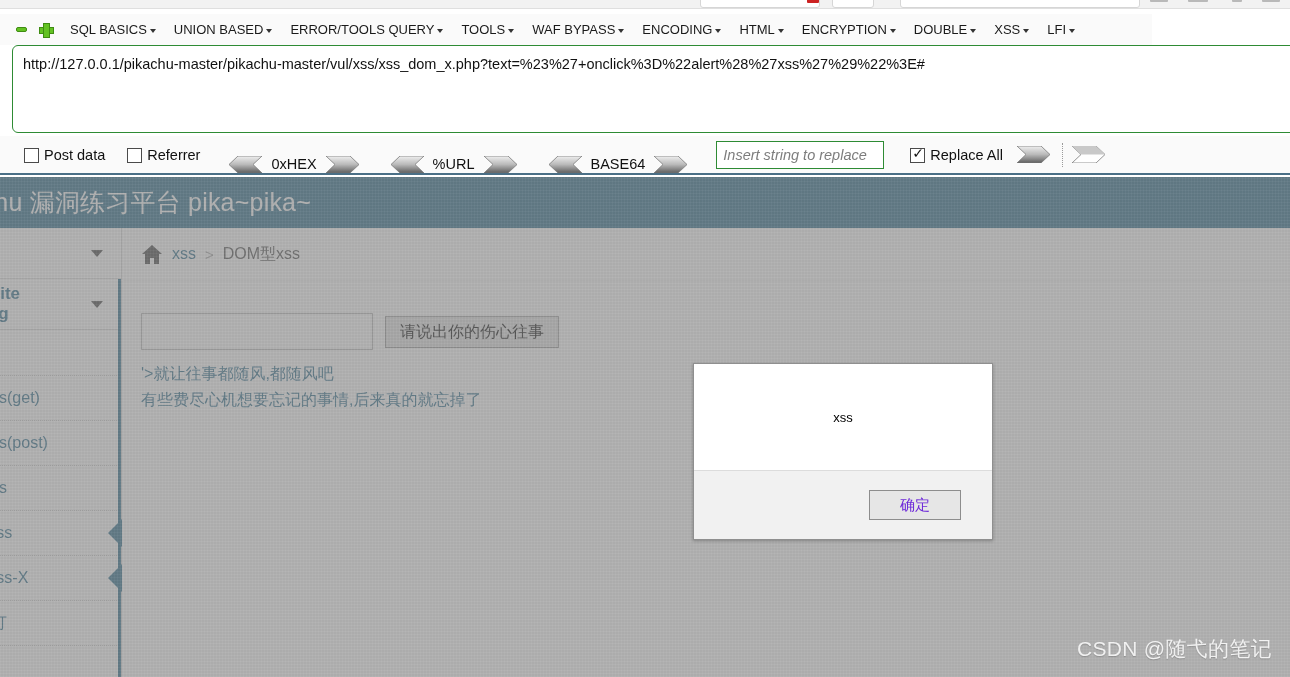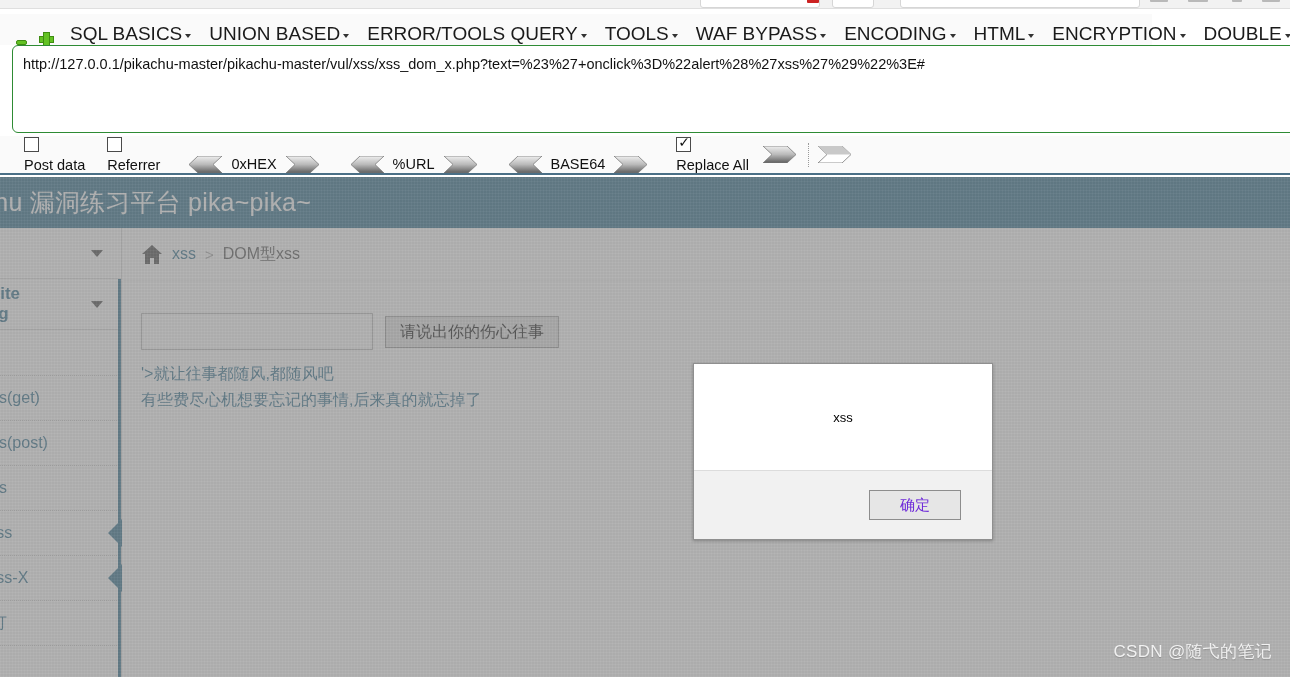--- a/index.html
+++ b/index.html
@@ -32,22 +32,22 @@
     background: #cc2222; border-radius: 1px;
   }
   .sliver-gray {
     position: absolute; top: -2px; height: 4px; background: #b9b9b9; border-radius: 1px;
   }
 
   
   .menubar {
     position: absolute; left: 0; top: 14px; width: 1152px; height: 31px;
     background: #fafafa;
-    display: flex; align-items: flex-end;
-    font-size: 19px; color: #1a1a1a;
+    display: flex; align-items: center;
+    font-size: 13px; color: #1a1a1a;
     white-space: nowrap;
   }
   .icon-minus {
     width: 11px; height: 5px; background: #63c223;
     border: 1px solid #3f8c12; border-radius: 2px;
     margin-left: 16px; flex: 0 0 auto;
   }
   .icon-plus {
     position: relative; width: 13px; height: 13px; margin-left: 12px; flex: 0 0 auto;
   }
@@ -79,21 +79,21 @@
   }
 
   
   .optbar {
     position: absolute; left: 0; top: 136px; width: 1290px; height: 39px;
     background: #fafafa;
     border-bottom: 2px solid #4a6f86;
     display: flex; align-items: center;
     font-size: 14.5px; color: #111;
   }
-  .cb-wrap { display:flex; align-items:flex-start; gap:5px; margin-left: 22px; flex-direction: column; }
+  .cb-wrap { display:flex; align-items:flex-end; gap:5px; margin-left: 22px; }
   .cb {
     width: 15px; height: 15px; border: 1px solid #4a4a4a; background: #fff;
     position: relative; flex: 0 0 auto;
   }
   .cb.checked::after {
     content: "✓"; position: absolute; left: 1px; top: -3px;
     font-size: 14px; color: #111; line-height: 15px;
   }
   .cb-wrap:first-of-type { margin-left: 24px; }
 
@@ -223,21 +223,21 @@
     padding-right: 31px;
   }
   .alert-ok {
     width: 92px; height: 30px; background: #e6e6e6; border: 1px solid #8d8d8d;
     font-size: 15px; color: #6d28d9; font-family: "Liberation Sans", sans-serif;
   }
 
   
   .watermark {
     position: absolute; right: 18px; bottom: 14px;
-    font-size: 17px; color: rgba(255,255,255,0.85);
+    font-size: 21px; color: rgba(255,255,255,0.85);
     text-shadow: 0 1px 1px rgba(0,0,0,0.18);
     letter-spacing: 0.3px;
   }
 </style>
 </head>
 <body>
 
 <div class="browser-sliver">
   <div class="sliver-tabstrip"></div>
   <div class="sliver-box sliver-b1"></div>
@@ -351,20 +351,21 @@
   <span class="chev-group">
     <svg class="chev" viewBox="0 0 36 17">
       <path d="M12 0 H36 L27 8.5 L36 17 H12 L3 8.5 Z" fill="url(#gL1)" stroke="#7a7a7a" stroke-width="0.8"></path>
     </svg>
     <span class="label-mid">BASE64</span>
     <svg class="chev" viewBox="0 0 36 17">
       <path d="M0 0 H24 L33 8.5 L24 17 H0 L9 8.5 Z" fill="url(#gR1)" stroke="#7a7a7a" stroke-width="0.8"></path>
     </svg>
   </span>
 
+  <span class="repl-input repl-1">Insert string to replace</span>
 
   <span class="cb-wrap" style="margin-left:26px;">
     <span class="cb checked"></span>
     <span>Replace All</span>
   </span>
 
   <svg class="chev" style="margin-left:14px;" viewBox="0 0 36 17">
     <path d="M0 0 H24 L33 8.5 L24 17 H0 L9 8.5 Z" fill="url(#gR1)" stroke="#7a7a7a" stroke-width="0.8"></path>
   </svg>
   <span class="dotsep"></span>

